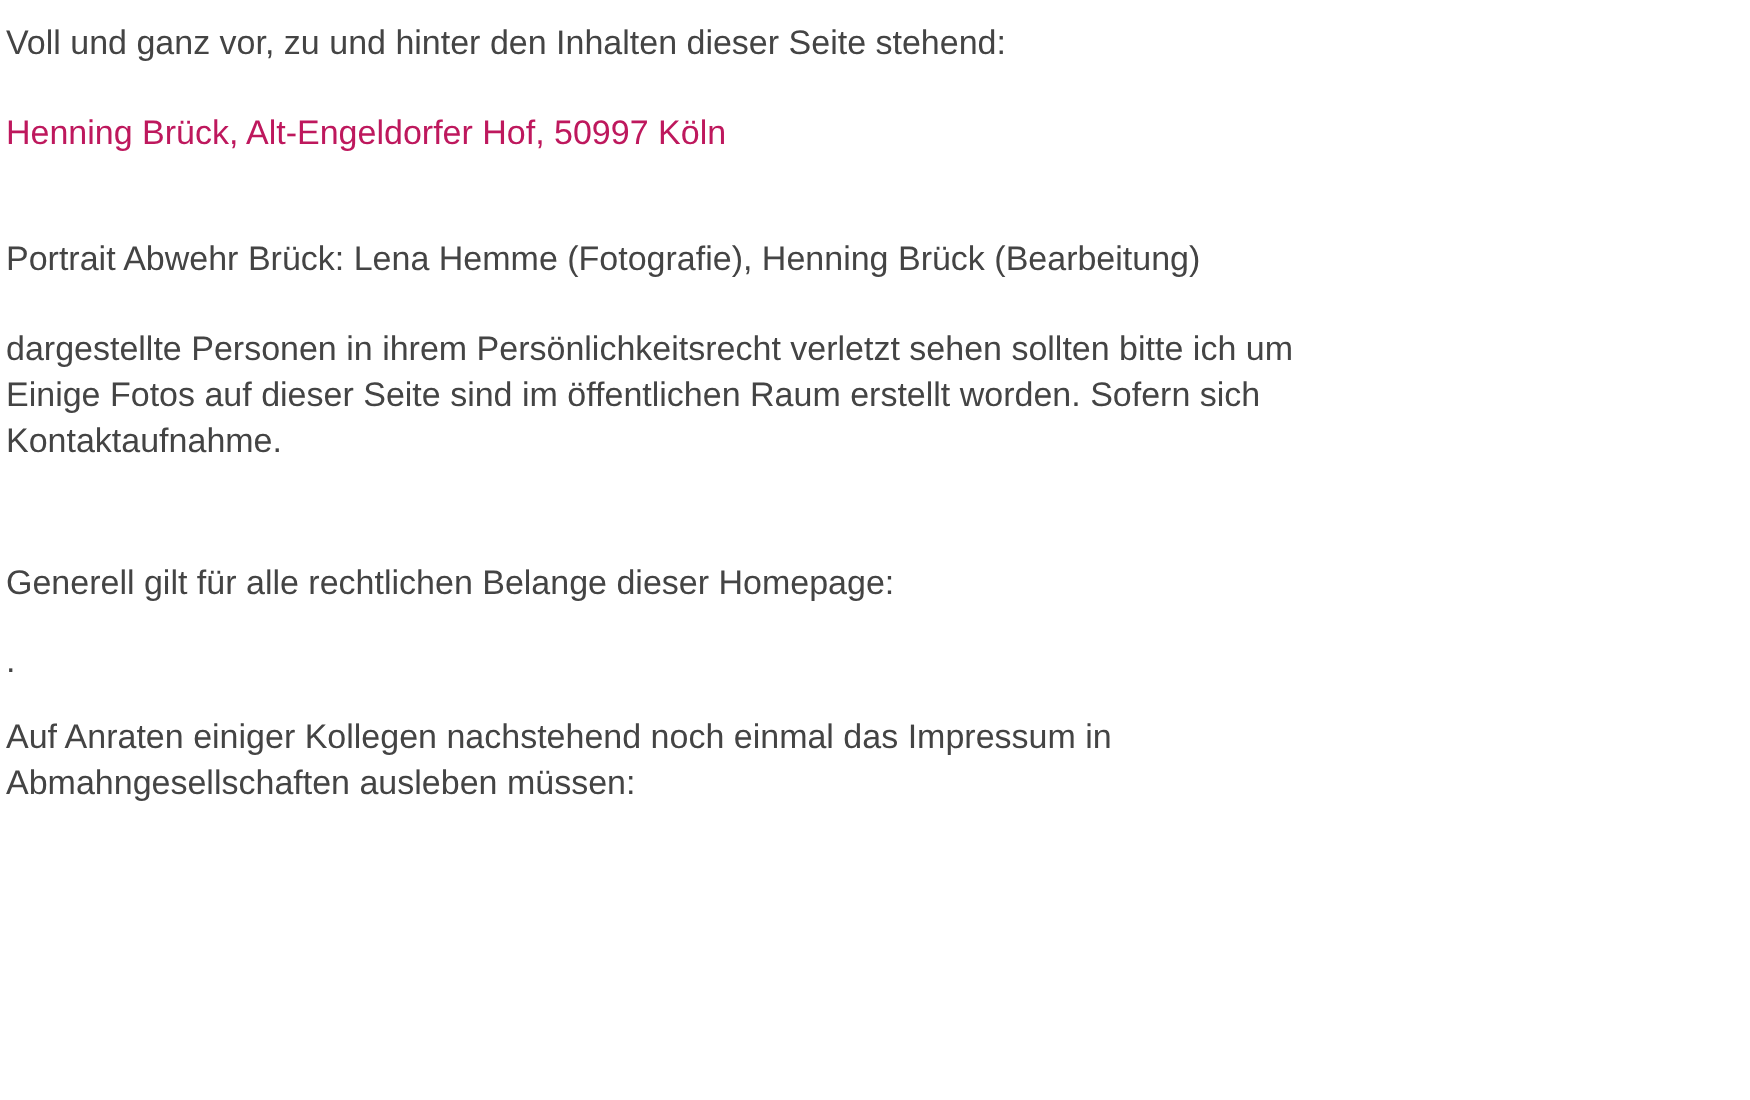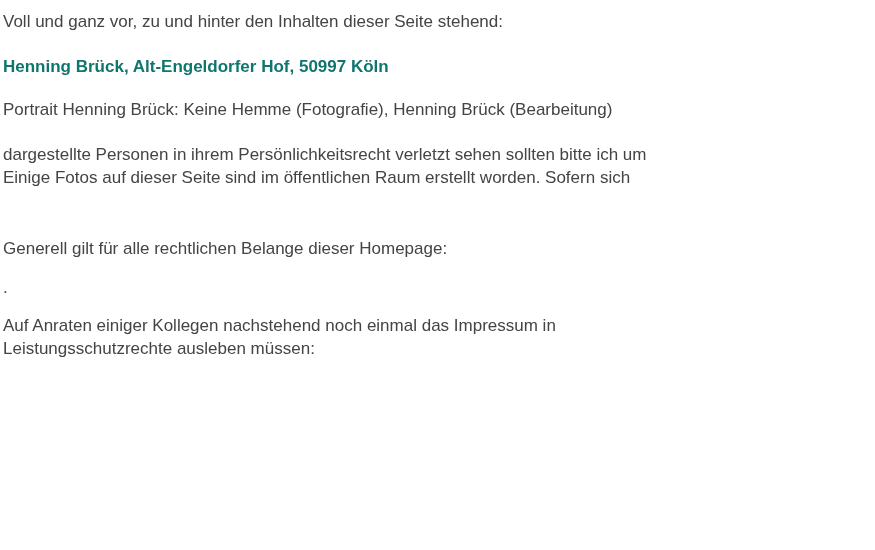--- a/index.html
+++ b/index.html
@@ -21,23 +21,23 @@
     padding: 10px 0 0 3px;
   }
   .para {
     font-size: 17px;
     line-height: 23px;
     color: #444444;
     margin: 0 0 22px 0;
     max-width: 860px;
   }
   .para.bold {
-    font-weight: bold;
-    color: #0f766e;
-    margin-bottom: 20px;
+    font-weight: normal;
+    color: #be185d;
+    margin-bottom: 40px;
   }
   .para.tight {
     margin-bottom: 22px;
     margin-top: 48px;
   }
   .para .line {
     display: block;
   }
   .dot {
     font-size: 17px;
@@ -53,31 +53,32 @@
   <p class="para">
     <span class="line">Voll und ganz vor, zu und hinter den Inhalten dieser Seite stehend:</span>
   </p>
 
   <p class="para bold">
     <span class="line">Henning Brück, Alt-Engeldorfer Hof, 50997 Köln</span>
   </p>
 
 
   <p class="para">
-    <span class="line">Portrait Henning Brück: Keine Hemme (Fotografie), Henning Brück (Bearbeitung)</span>
+    <span class="line">Portrait Abwehr Brück: Lena Hemme (Fotografie), Henning Brück (Bearbeitung)</span>
   </p>
 
   <p class="para">
     <span class="line">dargestellte Personen in ihrem Persönlichkeitsrecht verletzt sehen sollten bitte ich um</span>
     <span class="line">Einige Fotos auf dieser Seite sind im öffentlichen Raum erstellt worden. Sofern sich</span>
+    <span class="line">Kontaktaufnahme.</span>
   </p>
 
   <p class="para tight">
     <span class="line">Generell gilt für alle rechtlichen Belange dieser Homepage:</span>
   </p>
 
   <p class="dot">.</p>
 
   <p class="para">
     <span class="line">Auf Anraten einiger Kollegen nachstehend noch einmal das Impressum in</span>
-    <span class="line">Leistungsschutzrechte ausleben müssen:</span>
+    <span class="line">Abmahngesellschaften ausleben müssen:</span>
   </p>
 </div>
 
 </body></html>

